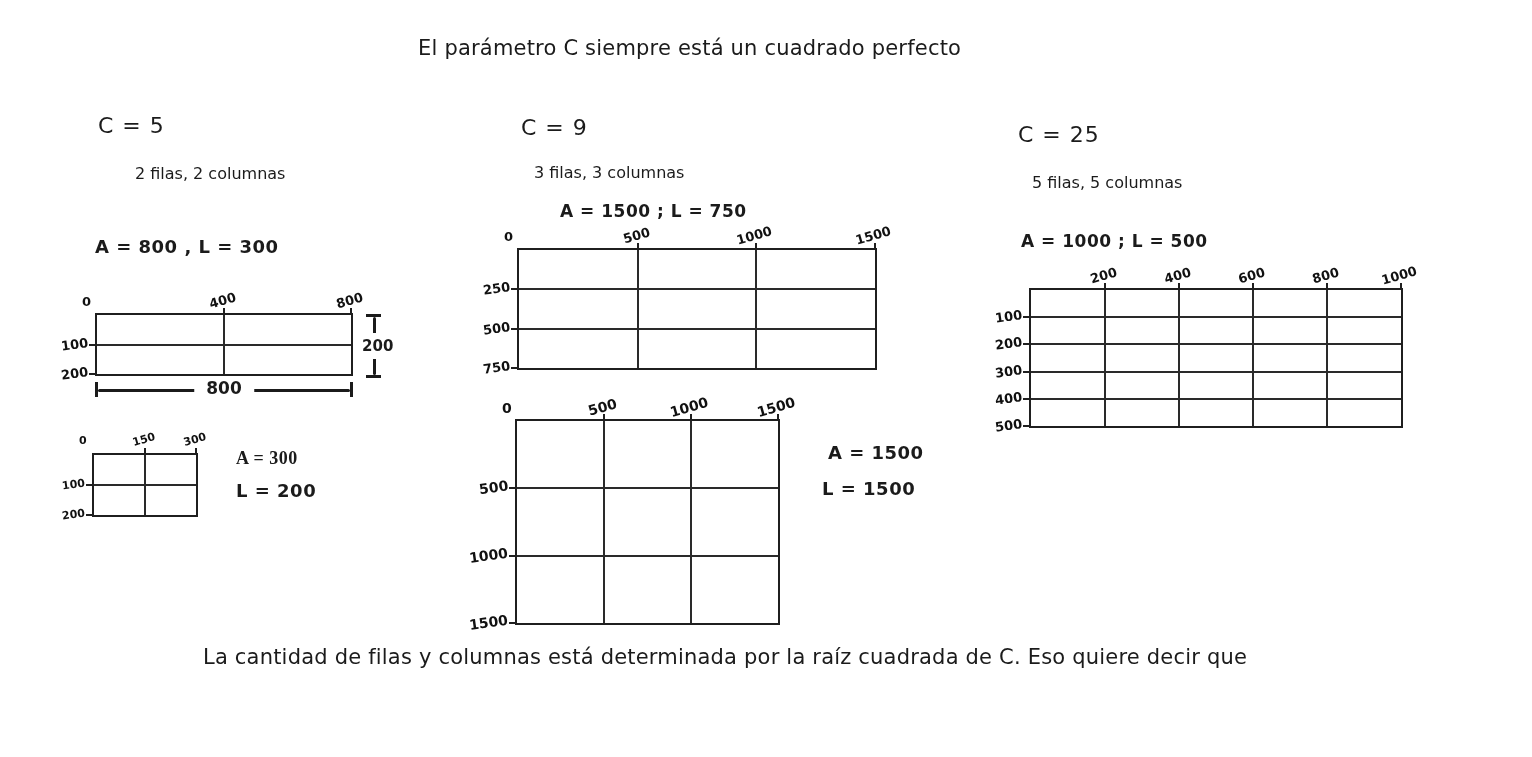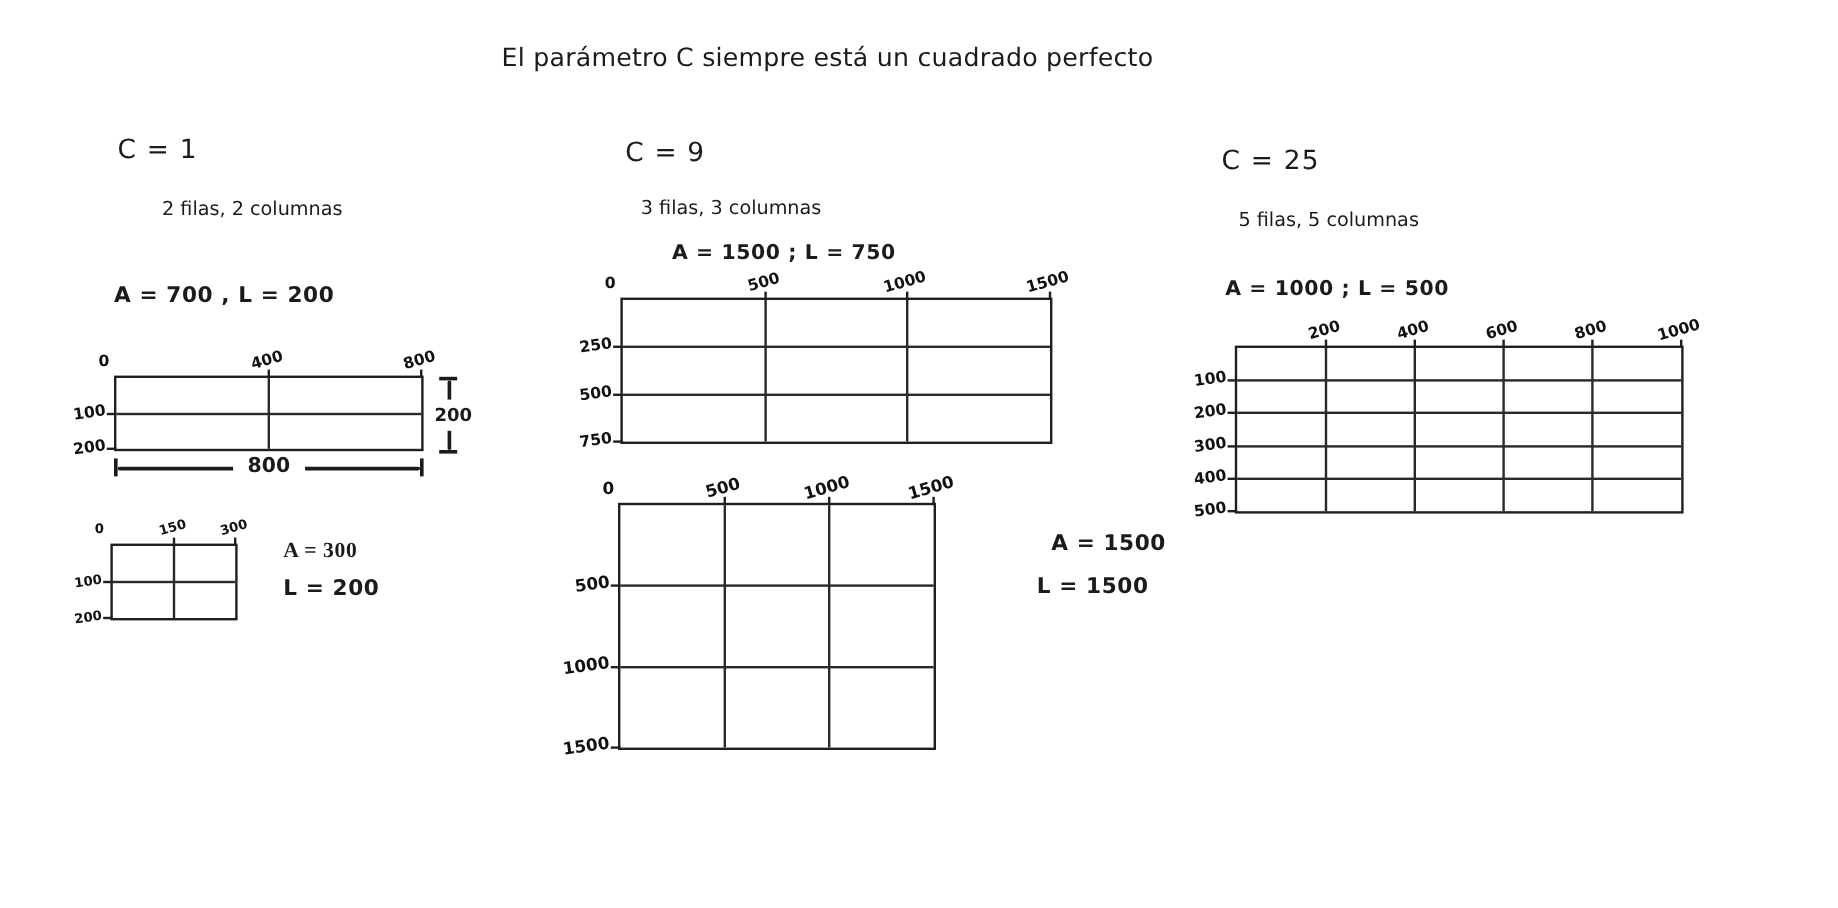--- a/index.html
+++ b/index.html
@@ -74,23 +74,23 @@
   }
   .footer-line{font-size:21px;letter-spacing:0.2px;}
 </style>
 </head>
 <body>
 
 <div class="canvas">
 
   <div class="abs title" style="left:418px;top:36px;">El parámetro C siempre está un cuadrado perfecto</div>
 
-  <div class="abs heading" style="left:98px;top:113px;">C = 1</div>
+  <div class="abs heading" style="left:98px;top:113px;">C = 5</div>
   <div class="abs subheading" style="left:135px;top:164px;">2 filas, 2 columnas</div>
-  <div class="abs params" style="left:95px;top:236px;">A = 700 ,   L = 200</div>
+  <div class="abs params" style="left:95px;top:236px;">A = 800 ,   L = 300</div>
 
   <div class="gridfig" style="left:95px;top:313px;width:258px;height:63px;">
       <div class="gl v" style="left: 50%;"></div>
       <div class="gl h" style="top: 50%;"></div>
       <span class="tick origin">0</span>
       <span class="tick xt" style="left: 50%;">400</span>
       <div class="tm v" style="left: 50%;"></div>
       <span class="tick xt" style="left: 100%;">800</span>
       <div class="tm v" style="left: 100%;"></div>
       <span class="tick yt" style="top: 50%;">100</span>
@@ -158,22 +158,22 @@
       <div class="tm v" style="left: 66.6667%;"></div>
       <span class="tick xt" style="left: 100%;">1500</span>
       <div class="tm v" style="left: 100%;"></div>
       <span class="tick yt" style="top: 33.3333%;">500</span>
       <div class="tm h" style="top: 33.3333%;"></div>
       <span class="tick yt" style="top: 66.6667%;">1000</span>
       <div class="tm h" style="top: 66.6667%;"></div>
       <span class="tick yt" style="top: 100%;">1500</span>
       <div class="tm h" style="top: 100%;"></div>
     </div>
-  <div class="abs params" style="left:828px;top:442px;margin-left:48px;">A = 1500</div>
-  <div class="abs params" style="left:864px;top:478px;">L = 1500</div>
+  <div class="abs params" style="left:828px;top:442px;">A = 1500</div>
+  <div class="abs params" style="left:822px;top:478px;">L = 1500</div>
 
   <div class="abs heading" style="left:1018px;top:122px;">C = 25</div>
   <div class="abs subheading" style="left:1032px;top:173px;">5 filas, 5 columnas</div>
   <div class="abs params" style="left:1021px;top:231px;font-size:17px;">A = 1000   ;   L = 500</div>
 
   <div class="gridfig" style="left:1029px;top:288px;width:374px;height:140px;">
       <div class="gl v" style="left: 20%;"></div>
       <div class="gl v" style="left: 40%;"></div>
       <div class="gl v" style="left: 60%;"></div>
       <div class="gl v" style="left: 80%;"></div>
@@ -196,14 +196,15 @@
       <span class="tick yt" style="top: 40%;">200</span>
       <div class="tm h" style="top: 40%;"></div>
       <span class="tick yt" style="top: 60%;">300</span>
       <div class="tm h" style="top: 60%;"></div>
       <span class="tick yt" style="top: 80%;">400</span>
       <div class="tm h" style="top: 80%;"></div>
       <span class="tick yt" style="top: 100%;">500</span>
       <div class="tm h" style="top: 100%;"></div>
     </div>
 
+  <div class="abs footer-line" style="left:203px;top:645px;">La cantidad de filas y columnas está determinada por la raíz cuadrada de C. Eso quiere decir que</div>
 
 </div>
 
 </body></html>

